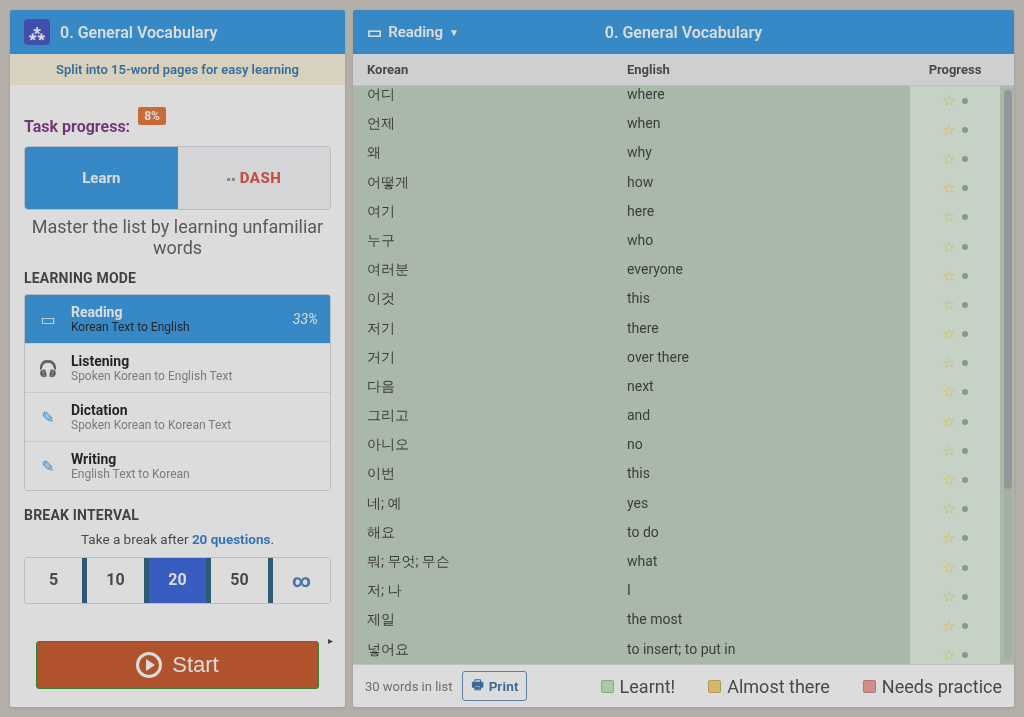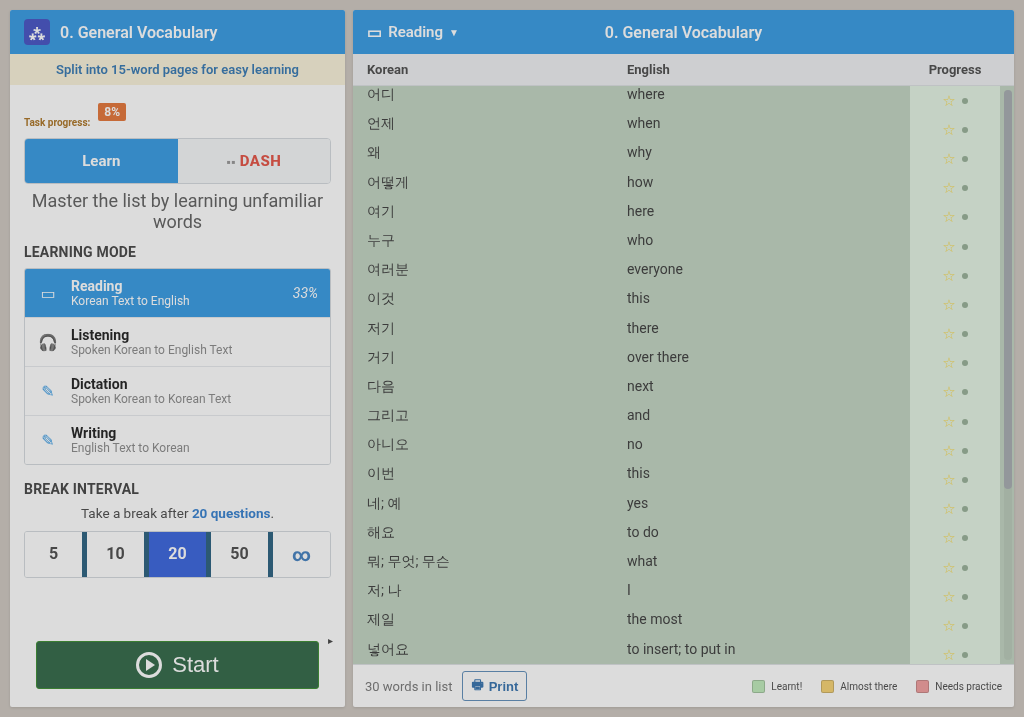--- a/index.html
+++ b/index.html
@@ -40,64 +40,64 @@
 .rhdr .mode-dd .caret { font-size:10px; }
 
 
 .banner {
   background: #f9f0d5; color: #1a66a8; text-align: center; font-size: 13px;
   padding: 8px; font-weight: 600;
 }
 
 
 .taskp { padding: 10px 14px; display:flex; align-items:center; gap:8px; }
-.taskp .lbl { color:#a16207; font-weight:700; font-size:10px;margin-top:22px; }
+.taskp .lbl { color:#701a75; font-weight:700; font-size:16px;margin-top:22px; }
 .taskp .badge { background:#e1621d; color:#fff; font-size:12px; font-weight:700; padding:2px 6px; border-radius:2px;}
 
 
 .ld-wrap { padding: 0 14px; }
 .ld { display:flex; border:1px solid #cfd5da; border-radius:4px; overflow:hidden; }
-.ld .tab { flex:1; text-align:center; padding:13px 0; cursor:pointer; font-weight:700; font-size:15px; background:#f3f5f7;}
+.ld .tab { flex:1; text-align:center; padding:22px 0; cursor:pointer; font-weight:700; font-size:15px; background:#f3f5f7;}
 .ld .tab.active { background:#1a8ce0; color:#fff; }
 .ld .dash { font-weight:800; color:#e03a2a; letter-spacing:0.5px; }
 .ld .dash .deco { color:#888; margin-right:4px; font-size:12px; }
 .sub { text-align:center; color:#4a4a4a; font-size:18px; padding:6px 0 12px; }
 
 
 .sect-title { font-weight:700; color:#2a2a2a; letter-spacing:0.2px; font-size:14px; padding:0 14px 8px; }
 .modes { border:1px solid #cfd5da; border-radius:3px; margin:0 14px 16px; overflow:hidden; }
 .mode-row {
   display:flex; align-items:center; padding:9px 12px; gap:12px; border-top:1px solid #e3e7ea; cursor:pointer; background:#fff;
 }
 .mode-row:first-child{ border-top:none; }
 .mode-row.active { background:#1a8ce0; color:#fff; }
 .mode-row .mi { width:22px; text-align:center; font-size:16px; color:#1a8ce0; }
 .mode-row.active .mi { color:#fff; }
 .mode-row .mt { display:flex; flex-direction:column; flex:1; }
 .mode-row .mt .t1 { font-weight:700; font-size:14px; }
 .mode-row .mt .t2 { font-size:12px; color:#7a7a7a; }
-.mode-row.active .mt .t2 { color:#ffffff; }
+.mode-row.active .mt .t2 { color:#000000; }
 .mode-row .pct { font-style:italic; font-size:14px; }
 
 
 .bi-sub { font-size:13.5px; color:#333; padding:0 14px 10px;text-align:center; }
 .bi-sub .q { color:#1a6fc9; font-weight:700; }
 .segs { display:flex; border:1px solid #cfd5da; border-radius:3px; overflow:hidden; margin:0 14px 14px; }
 .seg { flex:1; text-align:center; padding:12px 0; font-weight:700; color:#333; border-left:5px solid #0c4a6e; cursor:pointer; background:#fff; }
 .seg:first-child{ border-left:none; }
 .seg.active{ background:#1d4ed8; color:#fff; }
 .seg.inf{ font-size:18px; font-weight:800; color:#2a70b8;}
 
 .spacer{flex:1;}
 
 
 .start-wrap { padding:0 26px 18px; position:relative; }
 .start-wrap .tri { position:absolute; right:12px; top:-6px; color:#2a2a2a; font-size:10px; }
 .start {
-  background:#14532d; border:1px solid #1f7d14; color:#fff; width:100%; height:48px;
+  background:#c2410c; border:1px solid #1f7d14; color:#fff; width:100%; height:48px;
   border-radius:3px; display:flex; align-items:center; justify-content:center; gap:10px;
   font-size:22px; font-weight:400; cursor:pointer;
 }
 .start .play { width:26px; height:26px; border:3px solid #fff; border-radius:50%; display:flex; align-items:center; justify-content:center; }
 .start .play::after{ content:""; display:block; width:0; height:0; border-left:9px solid #fff; border-top:6px solid transparent; border-bottom:6px solid transparent; margin-left:2px;}
 
 
 .thead {
   display:flex; padding:8px 14px; background:#eceef0; color:#333; font-weight:700; font-size:13px;
   border-bottom:1px solid #d7dbde;
@@ -114,21 +114,21 @@
 .star { color:#f5d23a; font-size:15px; }
 .dot { width:6px; height:6px; border-radius:50%; background:#8aa58a; }
 
 .tfoot {
   display:flex; align-items:center; padding:6px 12px; gap:10px; border-top:1px solid #d7dbde; font-size:13px; color:#666;
 }
 .print-btn{
   border:1px solid #4a7fb0; color:#1a5fa3; background:#fff; border-radius:3px; padding:3px 8px;
   display:flex; align-items:center; gap:5px; font-size:13px; cursor:pointer; font-weight:600;
 }
-.legend { margin-left:auto; display:flex; gap:19px; font-size:10px; color:#333; }
+.legend { margin-left:auto; display:flex; gap:33px; font-size:18px; color:#333; }
 .lg { display:flex; align-items:center; gap:6px; }
 .sq { width:13px; height:13px; border-radius:2px; border:1px solid rgba(0,0,0,0.2); }
 .sq.g{ background:#b6e8b0; } .sq.y{ background:#f5cc5e; } .sq.r{ background:#f09090; }
 
 .scrollbar { position:absolute; right:2px; top:4px; bottom:4px; width:8px; background:rgba(0,0,0,0.05); border-radius:4px; }
 .scrollbar .thumb{ position:absolute; left:0; right:0; top:0; height:70%; background:#9aa0a6; border-radius:4px; cursor:pointer; }
 </style>
 </head>
 <body>
 

